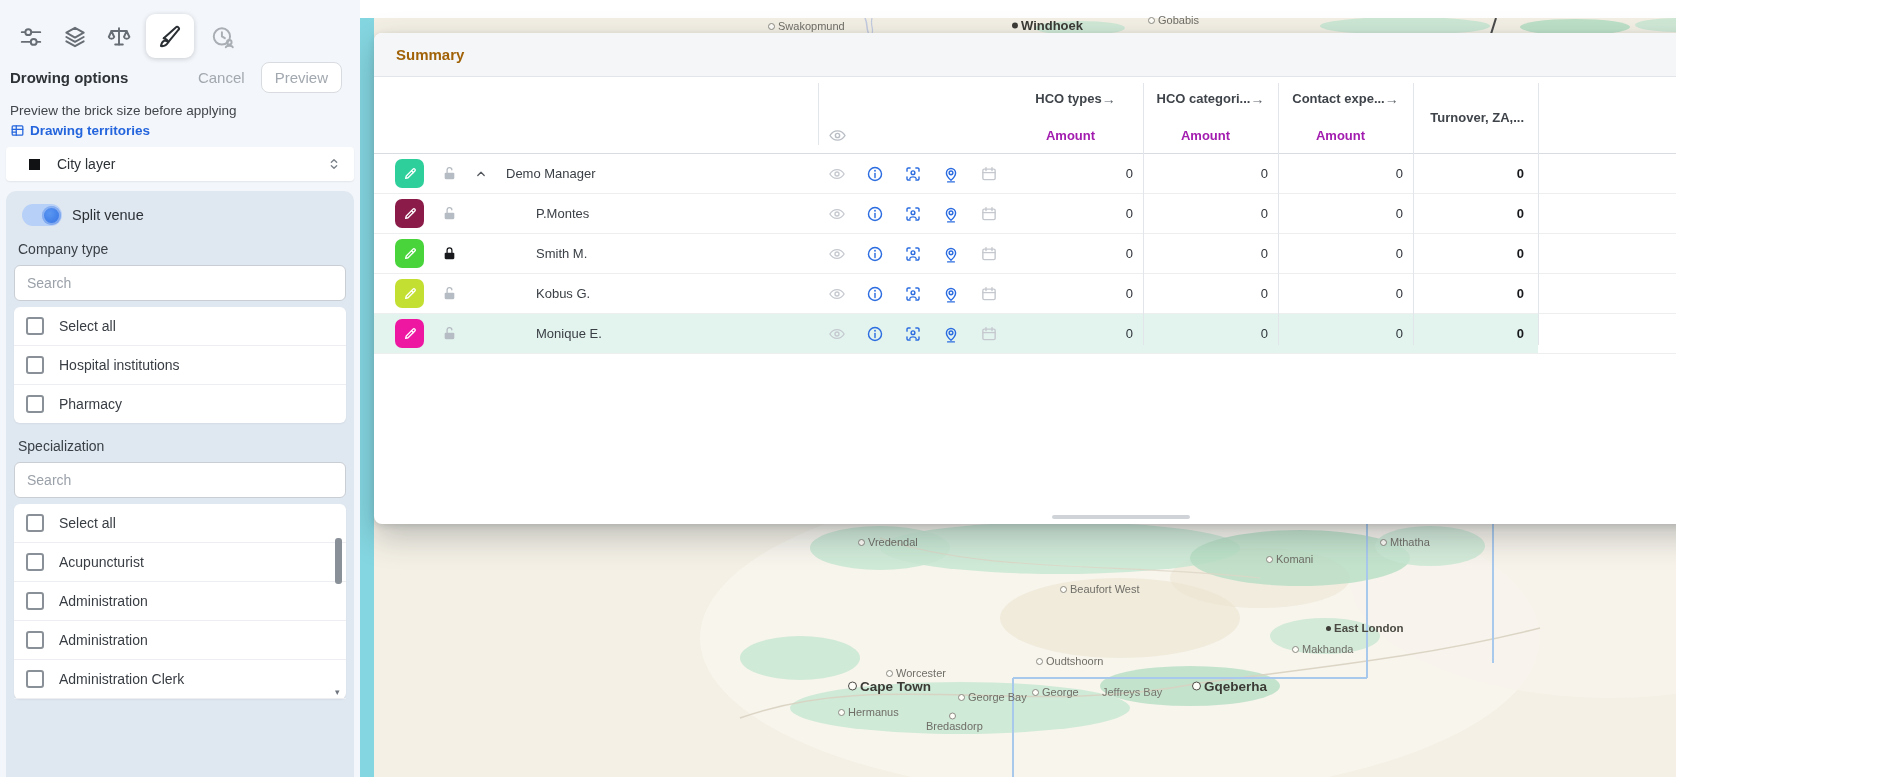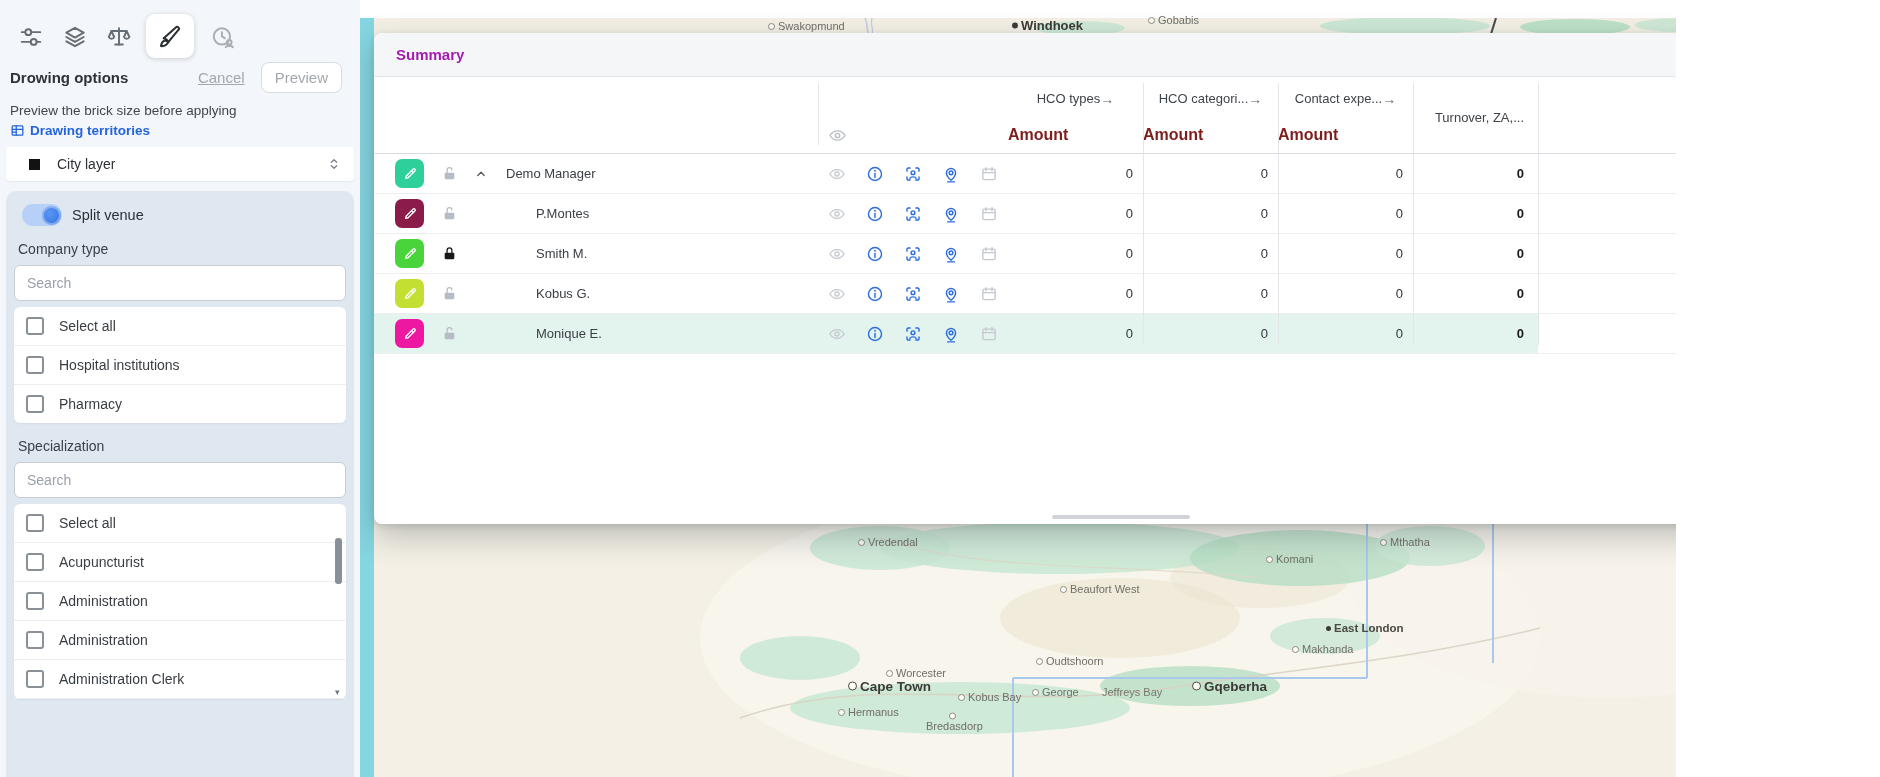--- a/index.html
+++ b/index.html
@@ -21,41 +21,41 @@
   .k-city{font-size:13.5px;font-weight:700;color:#3b3a35;}
   .k-city .mk{width:7px;height:7px;border:1.8px solid #4c4b45;border-radius:50%;background:#fffdf8;}
   .k-capital{font-size:13px;font-weight:700;color:#3b3a35;}
   .k-capital .mk{width:6px;height:6px;border-radius:50%;background:#3c3b35;}
 
   
   .panel{position:absolute;left:374px;top:33px;width:1494px;height:491px;background:#fff;border-radius:8px;
          box-shadow:0 12px 32px rgba(40,50,60,.28),0 2px 6px rgba(40,50,60,.14);z-index:5;overflow:hidden;}
   .panel-head{height:44px;background:#f4f6f8;border-bottom:1px solid #e2e5e9;display:flex;align-items:center;
               border-radius:8px 8px 0 0;padding:0 16px 0 22px;box-sizing:border-box;}
-  .panel-title{font-size:15px;font-weight:700;color:#a21caf;}
+  .panel-title{font-size:15px;font-weight:700;color:#a16207;}
   .settings{margin-left:auto;display:flex;align-items:center;gap:6px;color:#2463de;font-size:14px;font-weight:700;cursor:pointer;margin-right:18px;}
   .settings .ic{width:19px;height:19px;display:inline-flex;}
   .settings .ic svg{width:100%;height:100%;}
   .collapse{width:40px;height:33px;border:1.5px solid #94b3ea;border-radius:10px;background:#fff;display:flex;
             align-items:center;justify-content:center;color:#2463de;cursor:pointer;box-sizing:border-box;}
   .collapse svg{width:16px;height:16px;}
 
   .tgrid{display:grid;grid-template-columns:58px 34px 30px 322px 38px 38px 38px 38px 38px 135px 135px 135px 125px 1fr;align-items:center;}
   .gr{height:37px;padding-top:3px;}
   .sr{height:36px;border-bottom:1px solid #d9dce0;}
-  .gc{display:flex;align-items:center;justify-content:center;font-size:13px;color:#3f444a;white-space:nowrap;}
+  .gc{display:flex;align-items:center;justify-content:center;font-size:13px;color:#3f444a;white-space:nowrap;font-weight:bold;}
   .gc .arr{color:#5f656c;font-size:14px;}
   .c10{grid-column:10}.c11{grid-column:11}.c12{grid-column:12}.c13{grid-column:13}
   .gc.tv{justify-content:flex-end;padding-right:14px;transform:translateY(19px);}
   .c4nm{grid-column:4;display:flex;align-items:center;height:100%;padding-left:2px;font-size:13px;font-weight:700;color:#3a3f45;}
   .c4nm .ic{margin-left:auto;margin-right:10px;width:20px;height:20px;color:#2b6ce0;display:inline-flex;cursor:pointer;}
   .c4nm .ic svg{width:100%;height:100%;}
   .c5e{grid-column:5;display:flex;align-items:center;justify-content:center;color:#b9bec5;cursor:pointer;}
   .c5e svg{width:19px;height:19px;}
-  .amt{font-size:16px;font-weight:700;color:#7f1d1d;text-align:left;padding-right:10px;}
+  .amt{font-size:13px;font-weight:700;color:#a21caf;text-align:center;padding-right:10px;}
 
   .trow{height:39px;border-bottom:1px solid #eceef0;}
   .trow.hl{background:#e3f4ef;}
   .trow.hl .sp{background:#fff;height:100%;}
   .cell{display:flex;align-items:center;height:100%;}
   .chipc{justify-content:flex-start;}
   .chip{width:29px;height:29px;border-radius:7px;display:flex;align-items:center;justify-content:center;margin-left:21px;color:#fff;cursor:pointer;}
   .chip svg{width:16px;height:16px;}
   .lockc{justify-content:center;color:#b6bcc3;}
   .lockc.locked{color:#17191c;}
@@ -78,21 +78,21 @@
   .sidebar{position:absolute;left:0;top:0;width:360px;height:777px;background:#f3f6fa;z-index:7;}
   .toolbar{position:relative;height:58px;}
   .tool{position:absolute;top:24px;width:26px;height:26px;color:#676d74;cursor:pointer;}
   .tool svg{width:100%;height:100%;}
   .tool.dim{color:#a9aeb5;}
   .tool.active{top:14px;width:48px;height:44px;background:#fff;border-radius:9px;box-shadow:0 1px 5px rgba(30,40,50,.2);
                display:flex;align-items:center;justify-content:center;color:#2a2f34;}
   .tool.active svg{width:27px;height:27px;}
   .ttl-row{display:flex;align-items:center;margin:4px 18px 0 10px;}
   .ttl{font-size:15px;font-weight:700;color:#2e3338;}
-  .cancel{margin-left:auto;font-size:15px;color:#a2a8af;cursor:pointer;margin-right:16px;text-decoration:underline;}
+  .cancel{margin-left:auto;font-size:15px;color:#a2a8af;cursor:pointer;margin-right:16px;}
   .preview{font-size:15px;color:#a2a8af;background:#fff;border:1px solid #d8dce0;border-radius:8px;padding:6px 13px;font-family:inherit;cursor:pointer;}
   .sub{margin:10px 10px 0;font-size:13.5px;color:#41464c;}
   .link{display:flex;align-items:center;gap:5px;margin:5px 10px 0;color:#2465dd;font-size:13.5px;font-weight:700;cursor:pointer;}
   .link .ic{width:15px;height:15px;display:inline-flex;}
   .link .ic svg{width:100%;height:100%;}
   .layer-select{margin:9px 6px 0;height:34px;background:#fff;border-radius:4px;display:flex;align-items:center;
                 box-shadow:0 1px 2px rgba(0,0,0,.07);cursor:pointer;}
   .sq{width:11px;height:11px;background:#101214;flex:none;margin-left:23px;}
   .lsval{margin-left:17px;font-size:14px;color:#2c3136;}
   .stepper{margin-left:auto;margin-right:12px;width:16px;height:22px;color:#7c828a;display:inline-flex;}
@@ -202,21 +202,21 @@
       <div class="mlabel k-town" style="left: 886px; top: 673px;">
         <span class="mk"></span>
         <span>Worcester</span>
       </div>
       <div class="mlabel k-city" style="left: 848px; top: 686px; text-align: right;">
         <span class="mk"></span>
         <span>Cape Town</span>
       </div>
       <div class="mlabel k-town" style="left: 958px; top: 697px;">
         <span class="mk"></span>
-        <span>Kobus Bay</span>
+        <span>George Bay</span>
       </div>
       <div class="mlabel k-town" style="left: 1032px; top: 692px;">
         <span class="mk"></span>
         <span>George</span>
       </div>
       <div class="mlabel k-plain" style="left: 1102px; top: 692px;">
         <span>Jeffreys Bay</span>
       </div>
       <div class="mlabel k-city" style="left: 1192px; top: 686px;">
         <span class="mk"></span>

